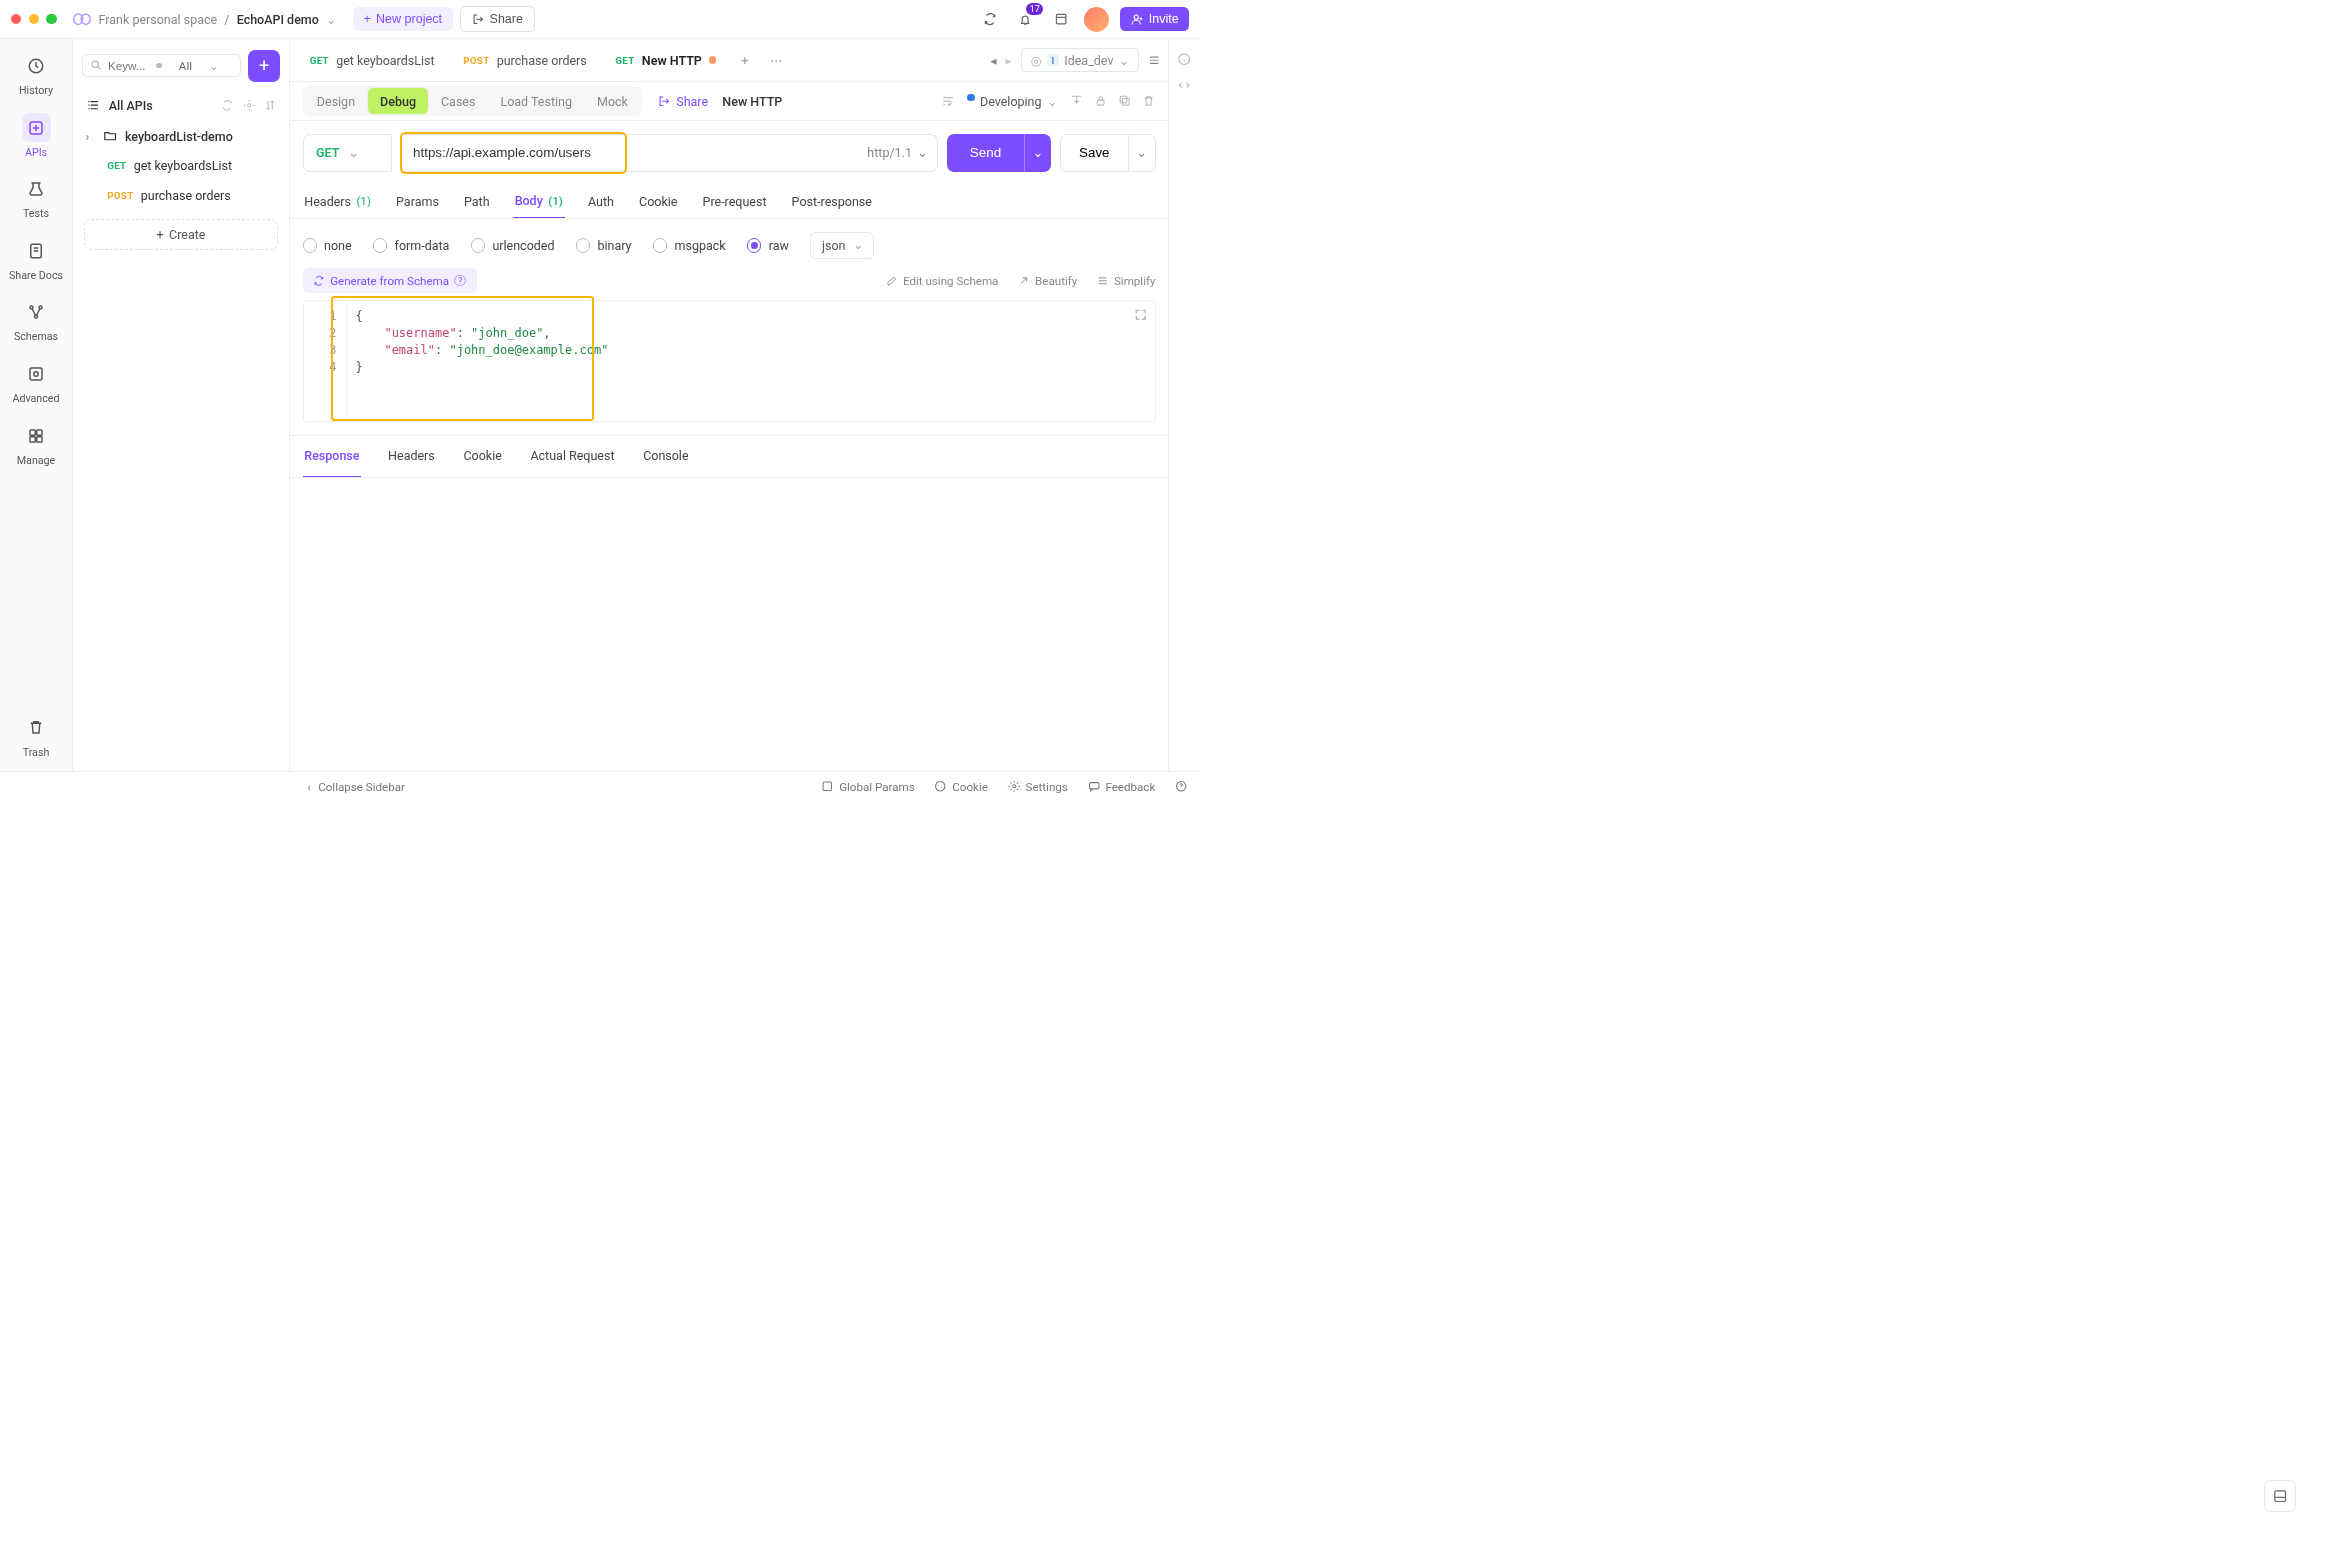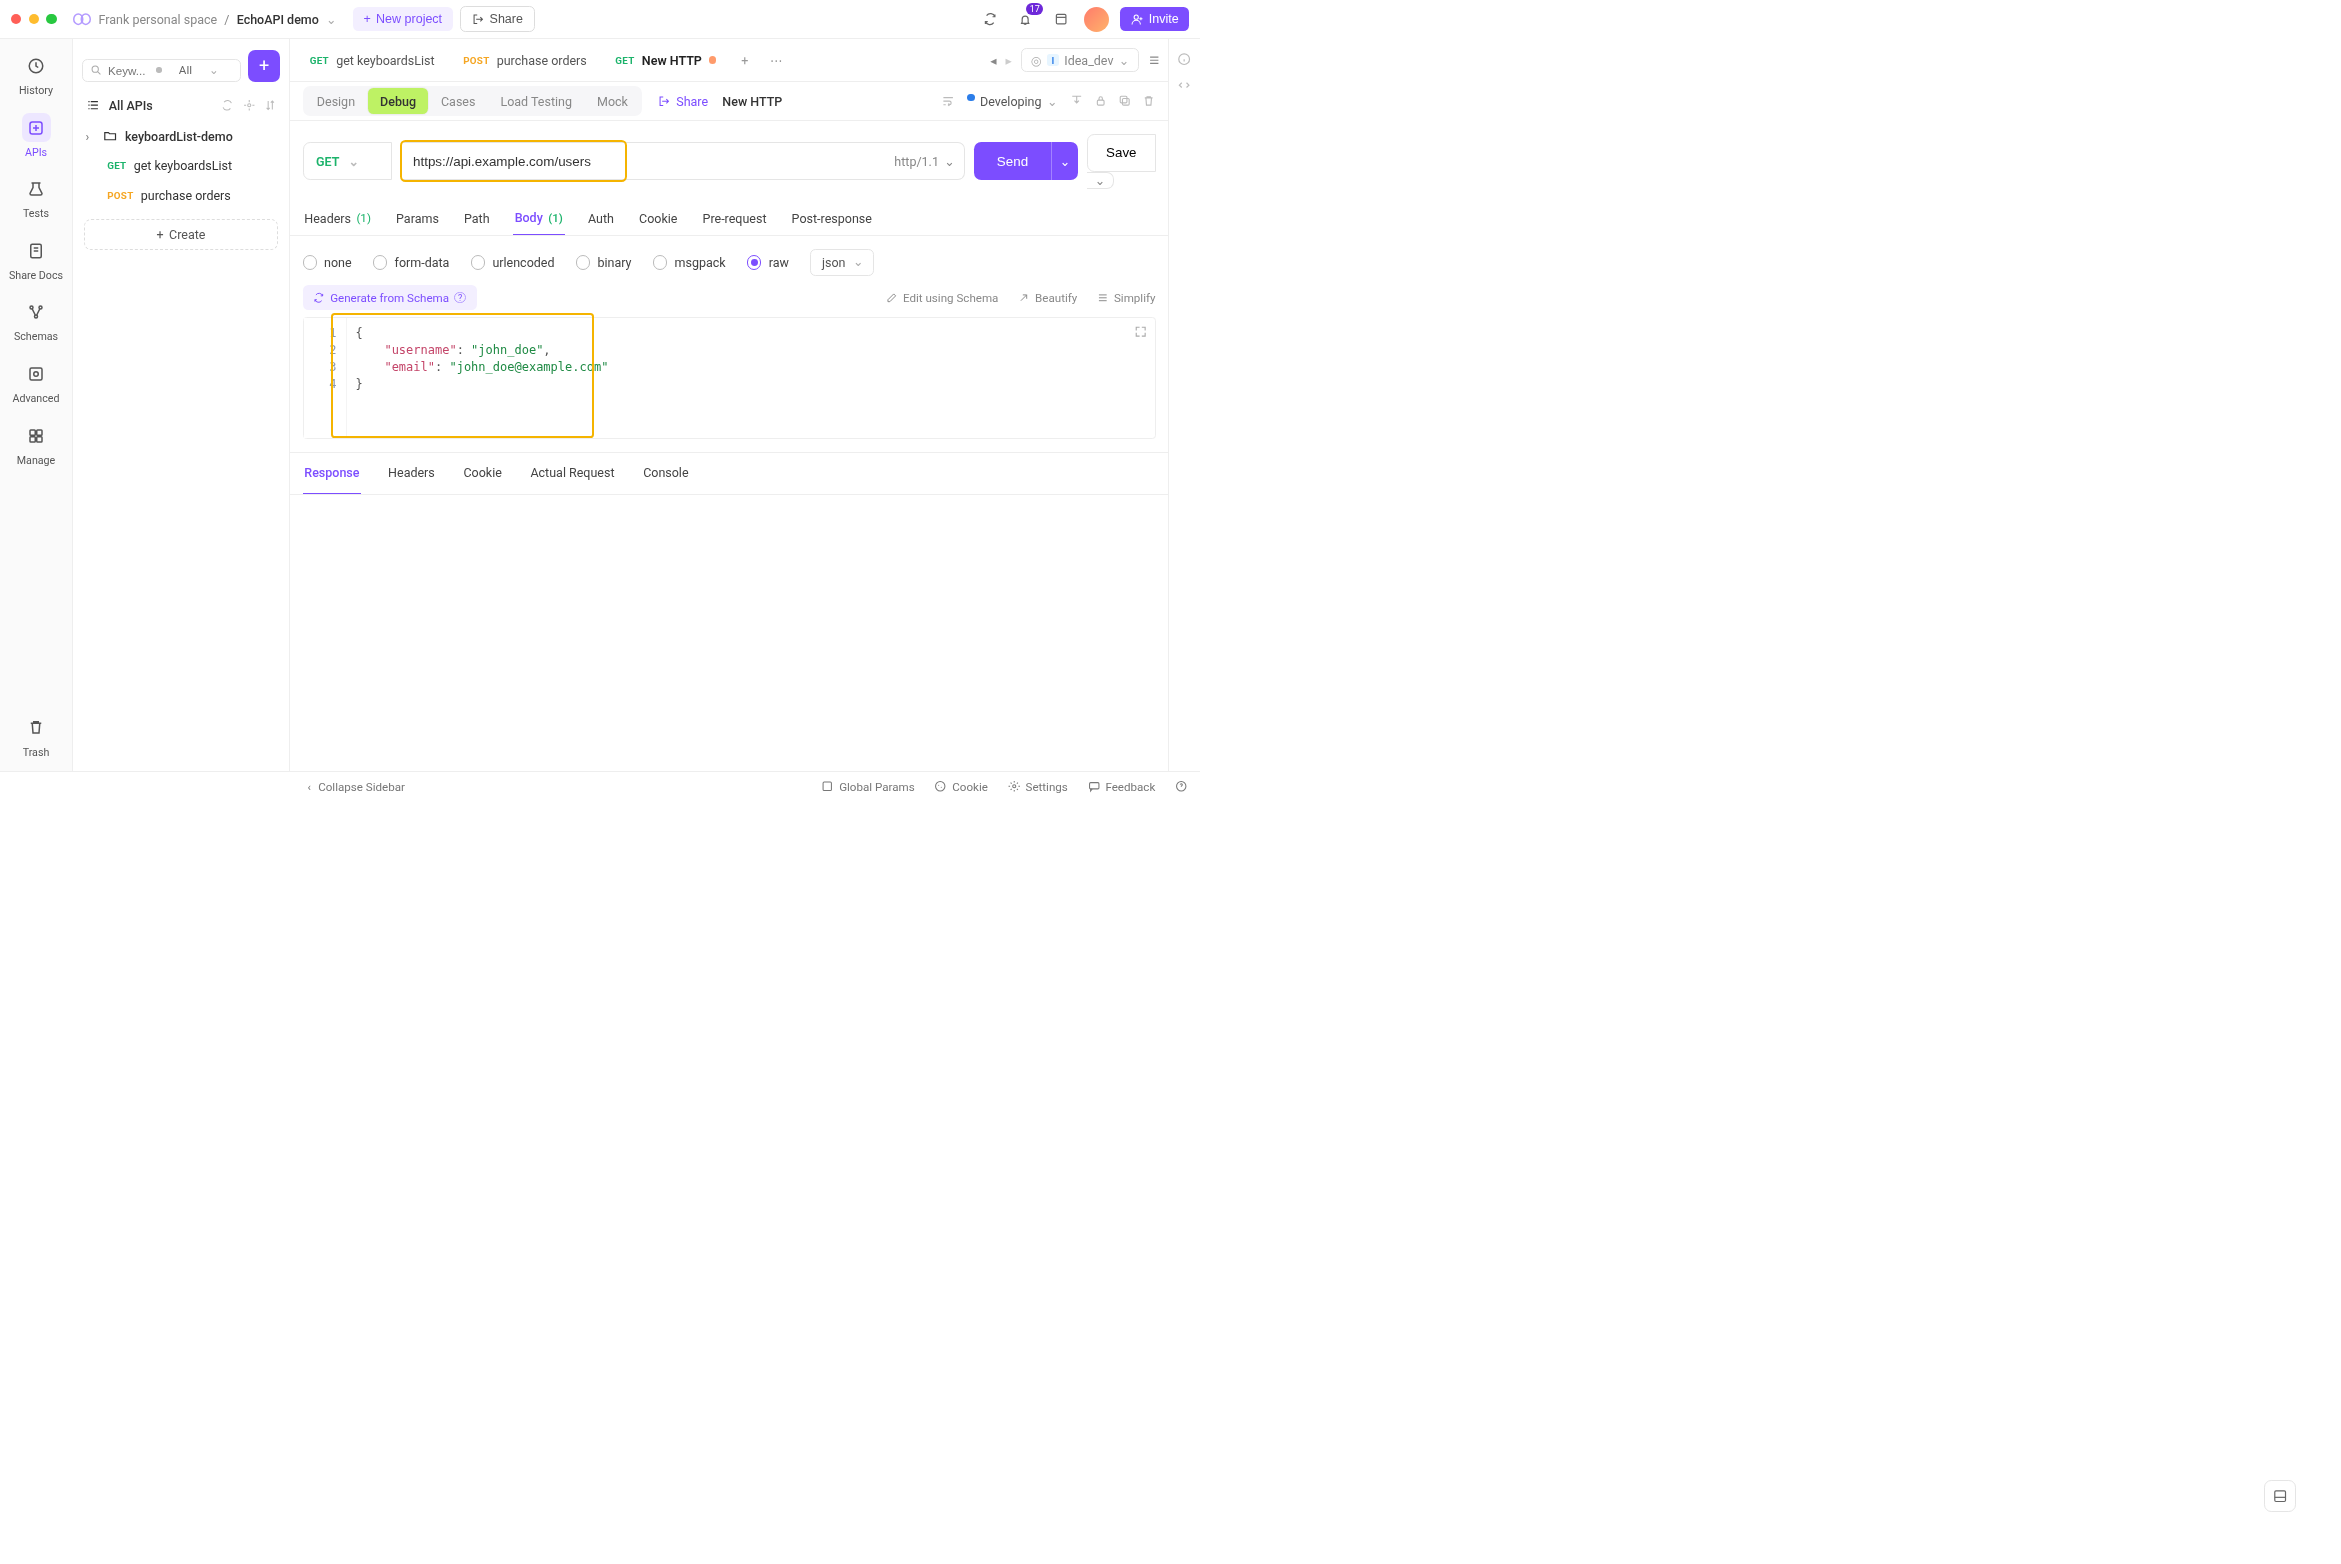--- a/index.html
+++ b/index.html
@@ -35,21 +35,21 @@
   .avatar { width:25px; height:25px; border-radius:50%; background:linear-gradient(135deg,#ff7b6b,#ffb36b); }
   .btn-purple { background:#7c4dff; color:#fff; }
   .layout { display:flex; height:calc(100% - 39px - 30px); }
   .nav-rail { width:73px; background:#fafafa; border-right:0.9px solid #eee; display:flex; flex-direction:column; align-items:center; padding-top:12.5px; gap:16px; }
   .nav-item { display:flex; flex-direction:column; align-items:center; gap:3.6px; color:#555; font-size:10.7px; cursor:pointer; }
   .nav-item.active { color:#7c4dff; }
   .nav-item.active .nav-icon { background:#ede7ff; border-radius:7.2px; }
   .nav-icon { width:29px; height:29px; display:flex; align-items:center; justify-content:center; }
   .nav-rail-bottom { margin-top:auto; margin-bottom:12.5px; }
   .sidebar { width:217px; border-right:0.9px solid #eee; display:flex; flex-direction:column; }
-  .sidebar-top { padding:10.7px 9px 7.2px; display:flex; gap:7.2px; align-items:flex-end; }
+  .sidebar-top { padding:10.7px 9px 7.2px; display:flex; gap:7.2px; align-items:center; }
   .search-box { flex:1; display:flex; align-items:center; gap:5.4px; border:0.9px solid #e5e5e5; border-radius:5.4px; padding:3.6px 7.2px; color:#aaa; background:#fff; }
   .search-box input { border:none; outline:none; width:43px; font-size:11.6px; flex:0 1 auto; }
   .filter-all { display:flex; align-items:center; gap:17px; color:#666; font-size:11.6px; }
   .dot-grey{width:5.4px;height:5.4px;border-radius:50%;background:#bbb;display:inline-block}
   .add-btn { width:32px; height:32px; background:#7c4dff; border-radius:7.2px; color:#fff; display:flex; align-items:center; justify-content:center; font-size:18px; }
   .all-apis { padding:9px 12.5px; display:flex; align-items:center; gap:9px; font-weight:500; color:#333; }
   .all-apis .actions { margin-left:auto; display:flex; gap:9px; color:#bbb; }
   .tree { padding:0 7.2px; }
   .tree-row { display:flex; align-items:center; gap:7.2px; padding:7.2px 5.4px; border-radius:5.4px; cursor:pointer; }
   .tree-row.folder { font-weight:500; }
@@ -79,21 +79,21 @@
   .icon-strip { display:flex; gap:10.7px; color:#bbb; }
   .req-row { padding:12.5px; display:flex; gap:9px; align-items:center; }
   .method-select { border:0.9px solid #e5e5e5; border-radius:7.2px 0 0 7.2px; padding:0 12.5px; height:38px; display:flex; align-items:center; gap:9px; color:#1cb36b; font-weight:600; background:#fff; min-width:89px; }
   .url-wrap { flex:1; height:38px; border:0.9px solid #e5e5e5; border-left:none; border-radius:0 7.2px 7.2px 0; display:flex; align-items:center; background:#fff; position:relative; }
   .url-input { flex:1; border:none; outline:none; padding:0 12.5px; font-size:13.4px; color:#333; background:transparent; }
   .url-highlight { position:absolute; left:-0.9px; top:-2.7px; width:227px; height:42px; border:2.7px solid #f5b400; border-radius:5.4px; pointer-events:none; }
   .proto { margin-right:9px; color:#888; display:flex; align-items:center; gap:5.4px; }
   .send-grp { display:flex; }
   .send-btn { background:#7c4dff; color:#fff; border:none; padding:0 23px; height:38px; border-radius:7.2px 0 0 7.2px; font-size:13.4px; font-weight:500; }
   .send-drop { background:#7c4dff; border-left:0.9px solid rgba(255,255,255,.3); width:27px; border-radius:0 7.2px 7.2px 0; display:flex; align-items:center; justify-content:center; color:#fff; }
-  .save-grp { display:flex;flex-direction:column; }
+  .save-grp { display:flex; }
   .save-btn { border:0.9px solid #e5e5e5; background:#fff; padding:0 18px; height:38px; border-radius:7.2px 0 0 7.2px; }
   .save-drop { border:0.9px solid #e5e5e5; border-left:none; width:27px; border-radius:0 7.2px 7.2px 0; display:flex; align-items:center; justify-content:center; color:#888; }
   .req-tabs { display:flex; gap:21.5px; padding:0 12.5px; border-bottom:0.9px solid #eee; }
   .req-tab { padding:9px 1.8px; color:#444; cursor:pointer; display:flex; gap:5.4px; align-items:center; }
   .req-tab.active { color:#7c4dff; border-bottom:1.8px solid #7c4dff; font-weight:500; }
   .count-badge { color:#1cb36b; font-size:11.6px; }
   .body-types { display:flex; gap:21.5px; padding:12.5px 12.5px 9px; align-items:center; }
   .radio { display:flex; align-items:center; gap:7.2px; color:#444; }
   .radio .r { width:14.3px; height:14.3px; border:1.8px solid #bbb; border-radius:50%; display:inline-block; position:relative; }
   .radio.sel .r { border-color:#7c4dff; }

